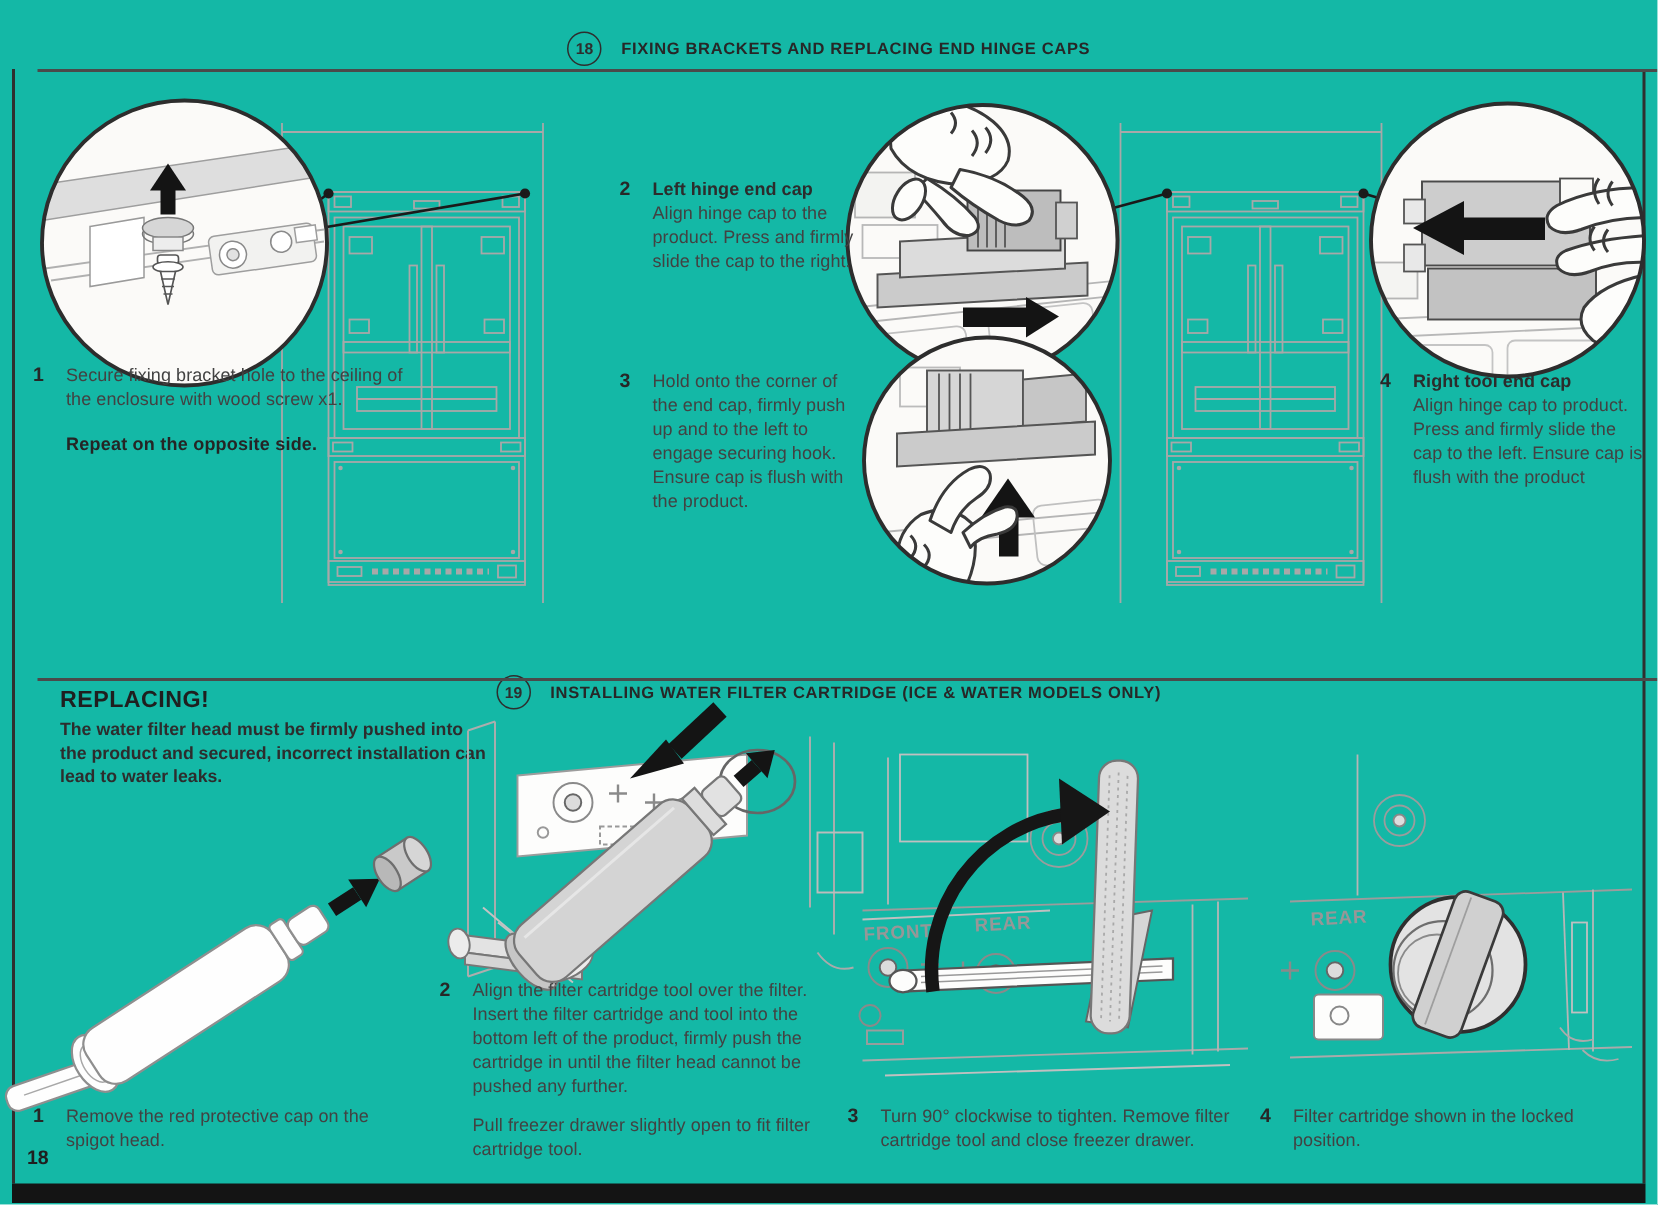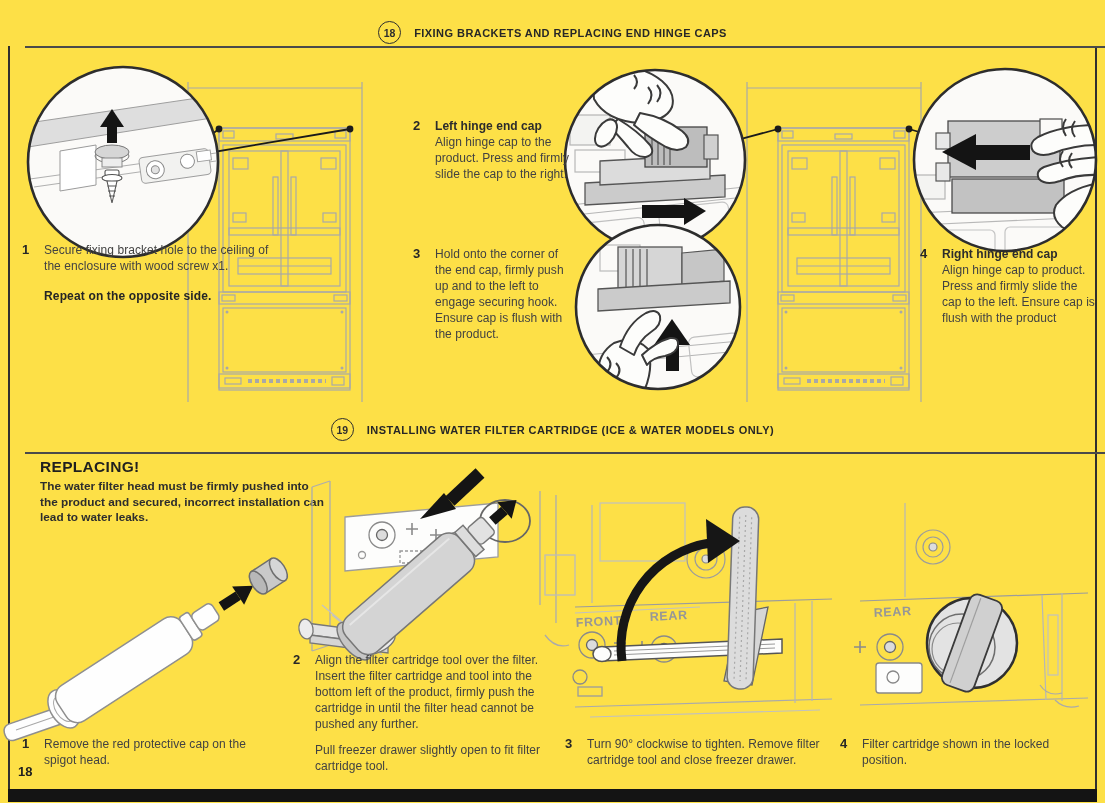--- a/index.html
+++ b/index.html
@@ -1,16 +1,16 @@
 <!DOCTYPE html>
 <html><head>
 <meta charset="utf-8">
 <style>
   html,body{margin:0;padding:0;background:#ffffff}
-  .page{position:relative;width:1105px;height:803px;background:#fde047;overflow:hidden;
+  .page{position:relative;width:1105px;height:803px;background:#14b8a6;overflow:hidden;
         font-family:"Liberation Sans",sans-serif;color:#3e3e3e}
   .frame{position:absolute;background:#2f2f2f}
   .sec-head{position:absolute;left:0;right:0;display:flex;justify-content:center;align-items:center;gap:13px}
   .badge{display:inline-flex;width:21px;height:21px;border:1.6px solid #2e2e2e;border-radius:50%;
          align-items:center;justify-content:center;font-size:10.5px;font-weight:bold;color:#2e2e2e;flex:0 0 auto}
   .sec-title{margin:0;font-size:11px;font-weight:bold;letter-spacing:0.45px;color:#272727}
   .rule{position:absolute;height:2px;background:#4a4a4a}
   .step{position:absolute;display:flex;gap:9px}
   .step .num{font-size:13px;font-weight:bold;color:#272727;line-height:1.3;width:13px;flex:0 0 auto}
   .step .body{font-size:12px;line-height:1.34;color:#424242;letter-spacing:0.05px}
@@ -255,26 +255,26 @@
   </div>
   <div class="step" style="left:413px;top:246px;width:162px">
     <span class="num">3</span>
     <div class="body">
         <p>Hold onto the corner of the end cap, firmly push up and to the left to engage securing hook. Ensure cap is flush with the product.</p>
       </div>
   </div>
   <div class="step" style="left:920px;top:246px;width:175px">
     <span class="num">4</span>
     <div class="body">
-      <p class="lead" style="margin:0">Right hinge end cap</p>
+      <p class="lead" style="margin:0">Right tool end cap</p>
       <p style="margin:0">Align hinge cap to product. Press and firmly slide the cap to the left. Ensure cap is flush with the product</p>
     </div>
   </div>
 
-  <header class="sec-head" style="top:418px">
+  <header class="sec-head" style="top:450px">
     <span class="badge">19</span>
     <h1 class="sec-title">INSTALLING WATER FILTER CARTRIDGE (ICE &amp; WATER MODELS ONLY)</h1>
   </header>
   <div class="rule" style="left:25px;right:0;top:452px"></div>
 
   <div class="important">
     <h2>REPLACING!</h2>
     <p>The water filter head must be firmly pushed into the product and secured, incorrect installation can lead to water leaks.</p>
   </div>
 

